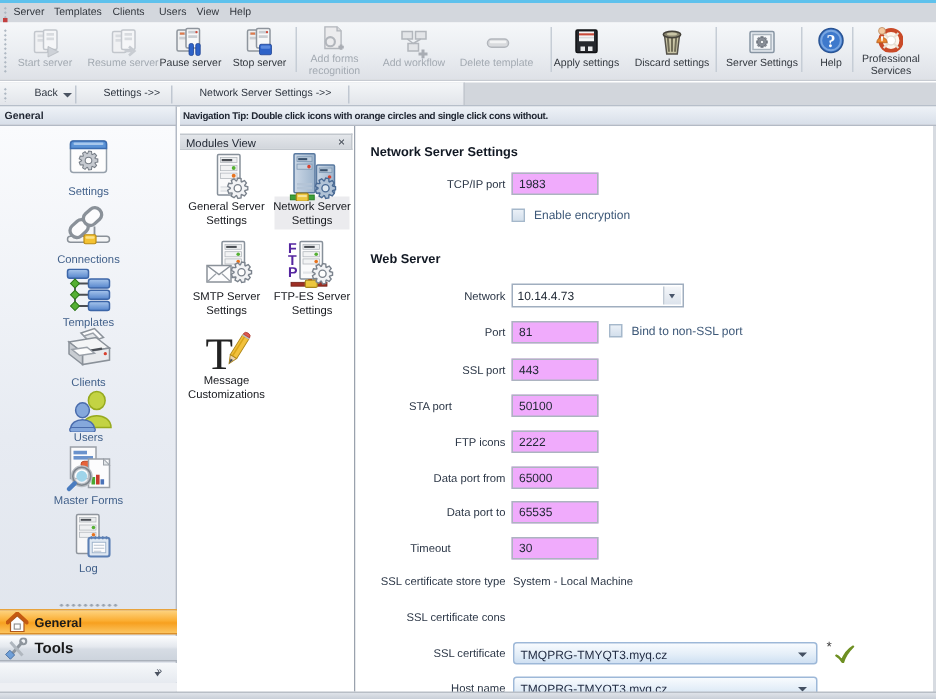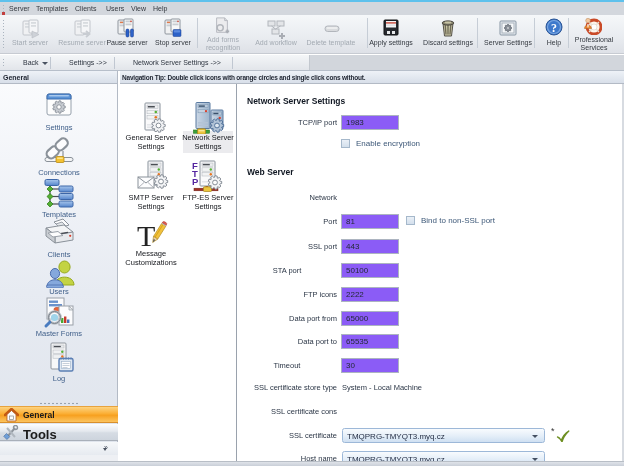--- a/index.html
+++ b/index.html
@@ -1,21 +1,21 @@
 <!DOCTYPE html>
 <html><head>
 <meta charset="utf-8">
 <style>
 * { margin:0; padding:0; box-sizing:border-box; }
 html,body { width:624px; height:466px; overflow:hidden; }
 body { font-family:"Liberation Sans", sans-serif; position:relative; background:#fff; }
 .abs { position:absolute; }
 .mi { top:3px; font-size:7px; color:#33383f; }
 .lbl { font-size:7.5px; color:#2b3646; }
-.input { position:absolute; background:#8b5cf6; border:1px solid #acb4c0; font-size:8px; color:#222a36; line-height:13px; padding-left:4px; }
+.input { position:absolute; background:#f0abfc; border:1px solid #acb4c0; font-size:8px; color:#222a36; line-height:13px; padding-left:4px; }
 .hdr { font-weight:bold; font-size:8.5px; color:#111823; }
 .ddl { width:203px; height:15px; border-radius:2.5px; background:linear-gradient(#f8fbfe,#e4eef8 55%,#cfe0f2); border:1px solid #9db8d8; }
 .navlbl { left:0; width:118px; text-align:center; font-size:7.5px; color:#41608a; }
 .modlbl { width:60px; text-align:center; font-size:7.5px; line-height:9px; color:#15171c; }
 .tsep { top:3px; width:1px; height:30px; background:#c6cdd6; }
 .tlbl { top:24px; text-align:center; font-size:7px; color:#33383f; }
 .tlbl2 { top:21px; text-align:center; font-size:7px; line-height:8px; color:#33383f; }
 .dis { color:#a3aab2; }
 .ddl span { position:absolute; left:4px; top:2.5px; font-size:8px; color:#1f2940; }
 .ddl::after { content:""; position:absolute; right:6px; top:5.5px; width:0; height:0; border-left:3px solid transparent; border-right:3px solid transparent; border-top:3.5px solid #445062; }
@@ -305,31 +305,35 @@
     <div class="abs" style="left:23px;top:3px;font-size:8.5px;font-weight:bold;color:#1a1a1a;">General</div>
   </div>
 
   <div class="abs" style="left:0;top:340px;width:118px;height:17px;background:linear-gradient(#fcfdfe,#e4e8ee 45%,#d6dce4 55%,#cdd4dd);border-bottom:1px solid #a9b0ba;">
     <svg class="abs" style="left:3px;top:1px;" width="16" height="15" viewBox="0 0 16 15">
       <line x1="4" y1="12" x2="12" y2="3" stroke="#8e959d" stroke-width="2"></line>
       <line x1="4" y1="3" x2="12" y2="12" stroke="#b0b7bf" stroke-width="2"></line>
       <circle cx="12.5" cy="2.5" r="2" fill="none" stroke="#8e959d" stroke-width="1.4"></circle>
       <rect x="1.5" y="9.5" width="4.5" height="4" fill="#6f9fd8" stroke="#4a6fa0" stroke-width="0.6" transform="rotate(45 3.75 11.5)"></rect>
     </svg>
-    <div class="abs" style="left:23px;top:3px;font-size:13px;font-weight:bold;color:#1a1a1a;">Tools</div>
+    <div class="abs" style="left:23px;top:3px;font-size:10px;font-weight:bold;color:#1a1a1a;">Tools</div>
   </div>
   <div class="abs" style="left:0;top:371px;width:118px;height:6px;background:#eef0f4;"></div>
 
   <div class="abs" style="left:0;top:358px;width:118px;height:13px;background:linear-gradient(#f6f8fa,#e6eaf0);">
     <div class="abs" style="right:10px;top:2px;font-size:7px;color:#4a5260;">»</div>
     <div class="abs" style="right:11px;top:6px;width:0;height:0;border-left:2.5px solid transparent;border-right:2.5px solid transparent;border-top:3px solid #4a5260;"></div>
   </div>
 </div>
 
 <div class="abs" id="modules" style="left:119px;top:84px;width:118px;height:377px;background:#fff;border-right:1px solid #9aa2ad;">
+  <div class="abs" style="left:1px;top:5px;width:115px;height:11px;background:linear-gradient(#e3e6ea,#d2d6dc);border:1px solid #c2c7cd;border-left:none;">
+    <div class="abs" style="left:4px;top:1px;font-size:7.5px;color:#1e2430;">Modules View</div>
+    <div class="abs" style="right:4px;top:0px;font-size:8px;color:#3a414c;">×</div>
+  </div>
 
   <div class="abs" style="left:64px;top:47px;width:50px;height:22px;background:#ebebee;"></div>
 
   <svg class="abs" style="left:21px;top:18px;" width="26" height="31" viewBox="0 0 26 31">
     <rect x="5" y="1" width="15" height="27" rx="0.8" fill="#fafafb" stroke="#87909a"></rect>
     <rect x="7" y="3" width="11" height="3.4" fill="#eceef0" stroke="#b0b5bb" stroke-width="0.5"></rect>
     <rect x="7.8" y="4" width="7" height="1.5" fill="#4a4e54"></rect>
     <rect x="7" y="8.2" width="11" height="3.6" fill="#f2f3f4" stroke="#b0b5bb" stroke-width="0.5"></rect>
     <circle cx="15.8" cy="10" r="1.3" fill="#55b033"></circle>
     <rect x="7" y="13.4" width="11" height="3.6" fill="#f2f3f4" stroke="#b0b5bb" stroke-width="0.5"></rect>
@@ -423,20 +427,26 @@
 
   <div class="abs lbl" style="left:0;width:100px;top:34px;text-align:right;">TCP/IP port</div>
   <div class="input" style="left:104px;top:31px;width:58px;height:15px;">1983</div>
 
   <div class="abs" style="left:104px;top:55px;width:9px;height:9px;border:1px solid #a5b8cb;background:linear-gradient(#eaf0f7,#d3dfec);"></div>
   <div class="abs" style="left:119px;top:55px;font-size:8px;color:#3d5878;">Enable encryption</div>
 
   <div class="abs hdr" style="left:10px;top:83px;">Web Server</div>
 
   <div class="abs lbl" style="left:0;width:100px;top:109px;text-align:right;">Network</div>
+  <div class="abs" style="left:104px;top:105px;width:115px;height:16px;background:#fff;border:1px solid #a0aebf;">
+    <div class="abs" style="left:3px;top:3px;font-size:8px;color:#222a36;">10.14.4.73</div>
+    <div class="abs" style="right:1px;top:1px;width:12px;height:12px;background:linear-gradient(#f4f6f9,#dce3ec);border-left:1px solid #c0c9d4;">
+      <div class="abs" style="left:3px;top:5px;width:0;height:0;border-left:2.5px solid transparent;border-right:2.5px solid transparent;border-top:3px solid #49566b;"></div>
+    </div>
+  </div>
 
   <div class="abs lbl" style="left:0;width:100px;top:133px;text-align:right;">Port</div>
   <div class="input" style="left:104px;top:130px;width:58px;height:15px;">81</div>
   <div class="abs" style="left:169px;top:132px;width:9px;height:9px;border:1px solid #a5b8cb;background:linear-gradient(#eaf0f7,#d3dfec);"></div>
   <div class="abs" style="left:184px;top:132px;font-size:8px;color:#3d5878;">Bind to non-SSL port</div>
 
   <div class="abs lbl" style="left:0;width:100px;top:158px;text-align:right;">SSL port</div>
   <div class="input" style="left:104px;top:155px;width:58px;height:15px;">443</div>
 
   <div class="abs lbl" style="left:0;width:100px;top:182px;text-align:center;">STA port</div>

